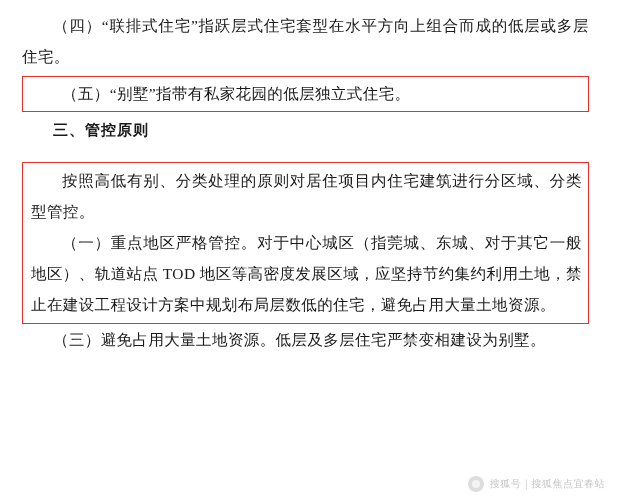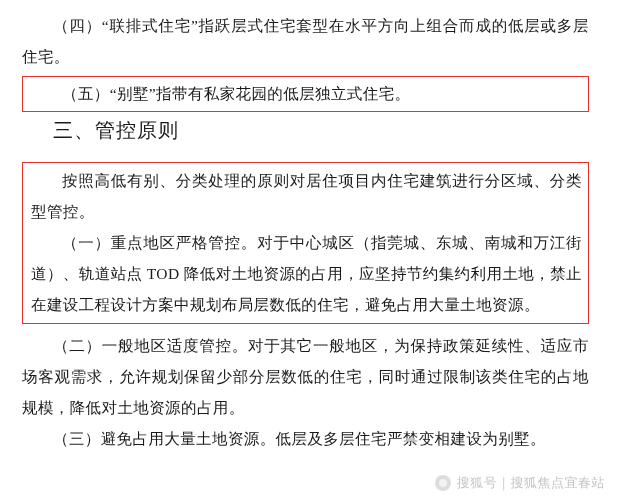--- a/index.html
+++ b/index.html
@@ -27,23 +27,23 @@
     font-size: 15.5px;
     line-height: 31px;
     text-align: justify;
     letter-spacing: 0.4px;
     margin: 0;
   }
   .indent {
     text-indent: 31px;
   }
   .heading {
-    font-size: 20px;
+    font-size: 15px;
     line-height: 31px;
-    font-weight: normal;
+    font-weight: bold;
     text-indent: 31px;
     letter-spacing: 1px;
     margin: 0;
   }
   
   .boxed {
     border: 1.6px solid #e8312a;
     box-sizing: border-box;
   }
   #box-e {
@@ -64,21 +64,21 @@
     position: absolute;
     right: 12px;
     bottom: 8px;
     display: flex;
     align-items: center;
     gap: 6px;
     opacity: 0.85;
   }
   .wm-text {
     font-family: "Liberation Sans", sans-serif;
-    font-size: 13px;
+    font-size: 10px;
     color: #b9b9b9;
     letter-spacing: 0.5px;
   }
   .wm-logo {
     width: 16px;
     height: 16px;
     border-radius: 50%;
     background: #d8d8d8;
     position: relative;
     flex: 0 0 auto;
@@ -102,24 +102,23 @@
   <p class="para indent">（四）“联排式住宅”指跃层式住宅套型在水平方向上组合而成的低层或多层住宅。</p>
 
   <div class="boxed" id="box-e">
     <p class="para indent">（五）“别墅”指带有私家花园的低层独立式住宅。</p>
   </div>
 
   <h2 class="heading">三、管控原则</h2>
 
   <div class="boxed" id="box-section3">
     <p class="para">按照高低有别、分类处理的原则对居住项目内住宅建筑进行分区域、分类型管控。</p>
-    <p class="para">（一）重点地区严格管控。对于中心城区（指莞城、东城、南城和万江街道）、轨道站点 TOD 降低对土地资源的占用，应坚持节约集约利用土地，禁止在建设工程设计方案中规划布局层数低的住宅，避免占用大量土地资源。</p>
+    <p class="para">（一）重点地区严格管控。对于中心城区（指莞城、东城、对于其它一般地区）、轨道站点 TOD 地区等高密度发展区域，应坚持节约集约利用土地，禁止在建设工程设计方案中规划布局层数低的住宅，避免占用大量土地资源。</p>
   </div>
 
-  <p class="para indent after-box">（二）一般地区适度管控。对于其它一般地区，为保持政策延续性、适应市场客观需求，允许规划保留少部分层数低的住宅，同时通过限制该类住宅的占地规模，降低对土地资源的占用。</p>
 
   <p class="para indent">（三）避免占用大量土地资源。低层及多层住宅严禁变相建设为别墅。</p>
 
   <div class="watermark">
     <span class="wm-logo"></span>
     <span class="wm-text">搜狐号｜搜狐焦点宜春站</span>
   </div>
 
 </div>
 

